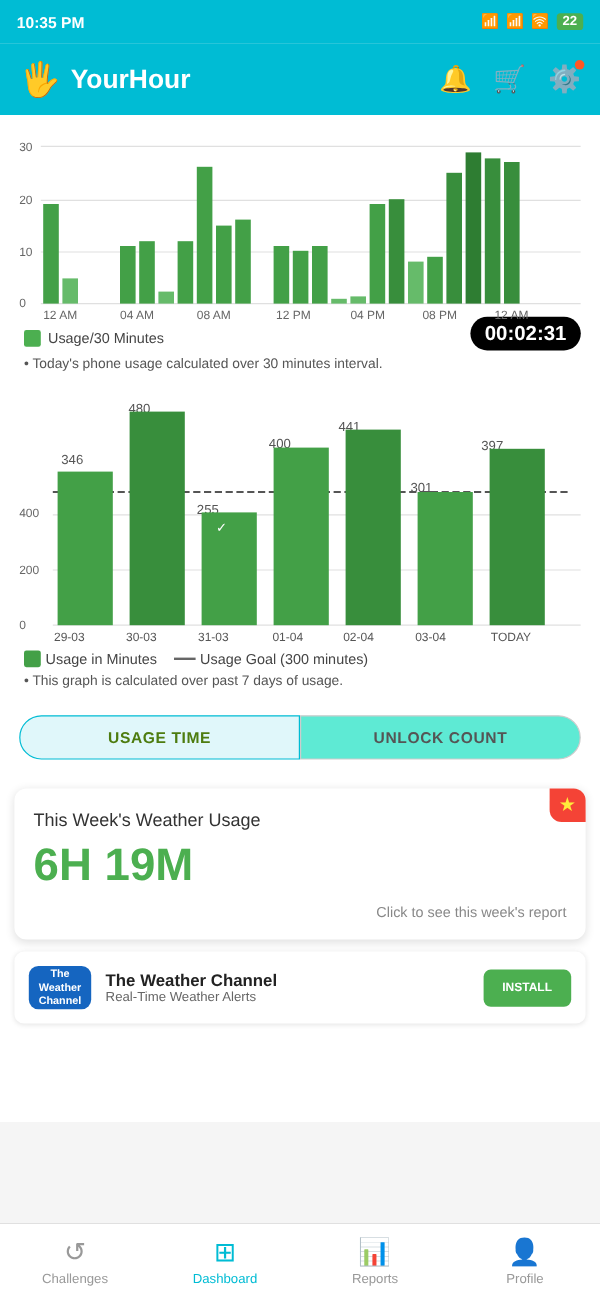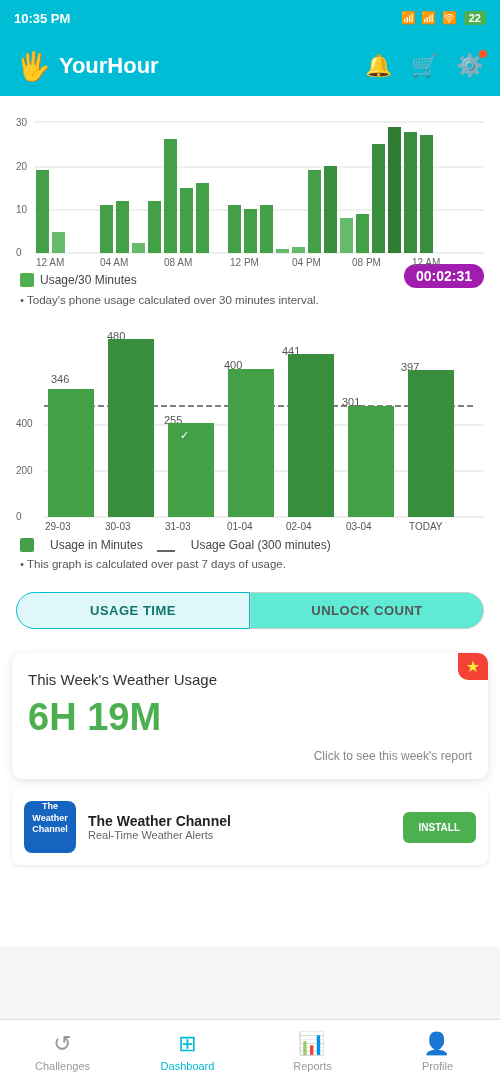--- a/index.html
+++ b/index.html
@@ -113,25 +113,25 @@
     }
     .legend-box {
       width: 14px;
       height: 14px;
       background: #4caf50;
       border-radius: 2px;
       flex-shrink: 0;
     }
 
     .today-timer {
-      background: #a21caf;
+      background: #000000;
       color: white;
       border-radius: 20px;
       padding: 4px 12px;
-      font-size: 14px;
+      font-size: 17px;
       font-weight: bold;
       float: right;
       margin-top: -4px;
     }
 
     .chart-note {
       font-size: 11.5px;
       color: #555;
       margin-top: 4px;
       padding-left: 4px;
@@ -154,22 +154,22 @@
       display: flex;
       align-items: center;
       gap: 14px;
       font-size: 12px;
       color: #444;
       margin-top: 6px;
       padding-left: 4px;
     }
     .legend-item {
       display: flex;
-      align-items: flex-end;
-      gap: 16px;
+      align-items: center;
+      gap: 4px;
     }
     .legend-line {
       width: 18px;
       height: 2px;
       background: #666;
     }
 
     
     .toggle-section {
       padding: 16px 16px;
@@ -184,21 +184,21 @@
       font-size: 13px;
       font-weight: 700;
       letter-spacing: 0.5px;
       cursor: pointer;
       border: 1.5px solid #ccc;
       background: #5eead4;
       color: #555;
     }
     .toggle-btn.active {
       background: #e0f7fa;
-      color: #0f766e;
+      color: #4d7c0f;
       border-color: #00bcd4;
     }
     .toggle-btn:first-child {
       border-radius: 25px 0 0 25px;
     }
     .toggle-btn:last-child {
       border-radius: 0 25px 25px 0;
     }
 
     
@@ -247,25 +247,25 @@
       padding: 12px;
       display: flex;
       align-items: center;
       gap: 12px;
       box-shadow: 0 1px 4px rgba(0,0,0,0.1);
     }
     .ad-logo {
       background: #1565c0;
       border-radius: 8px;
       width: 52px;
-      height: 52px;
+      height: 36px;
       display: flex;
       flex-direction: column;
       align-items: center;
-      justify-content: flex-start;
+      justify-content: flex-end;
       flex-shrink: 0;
     }
     .ad-logo-text {
       color: white;
       font-size: 9px;
       font-weight: bold;
       text-align: center;
       line-height: 1.3;
     }
     .ad-info {

